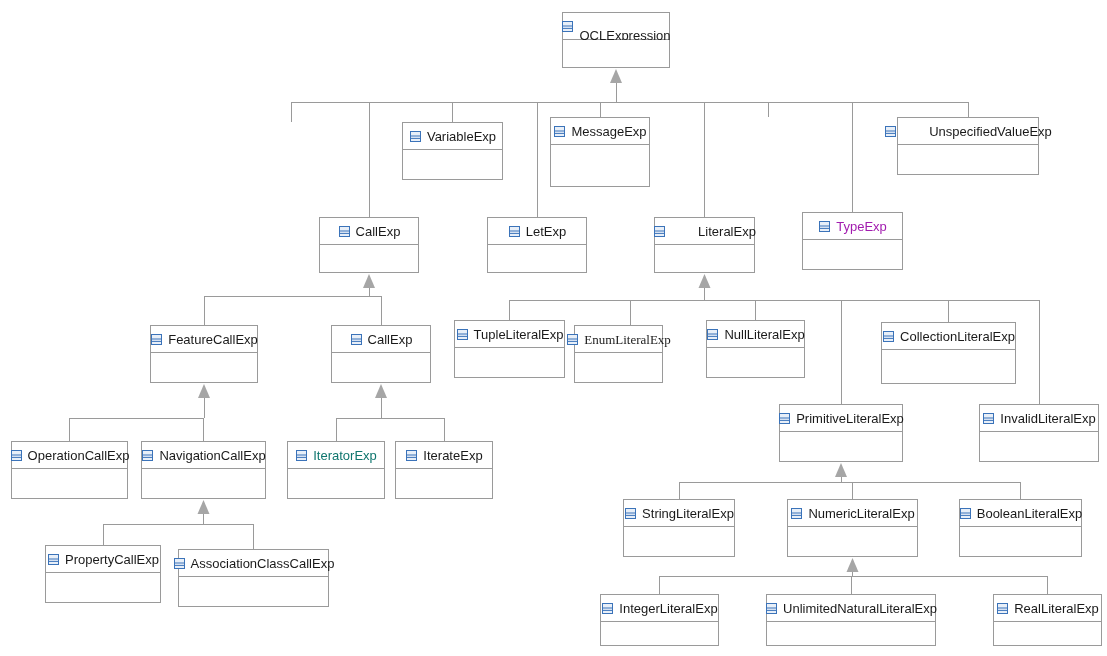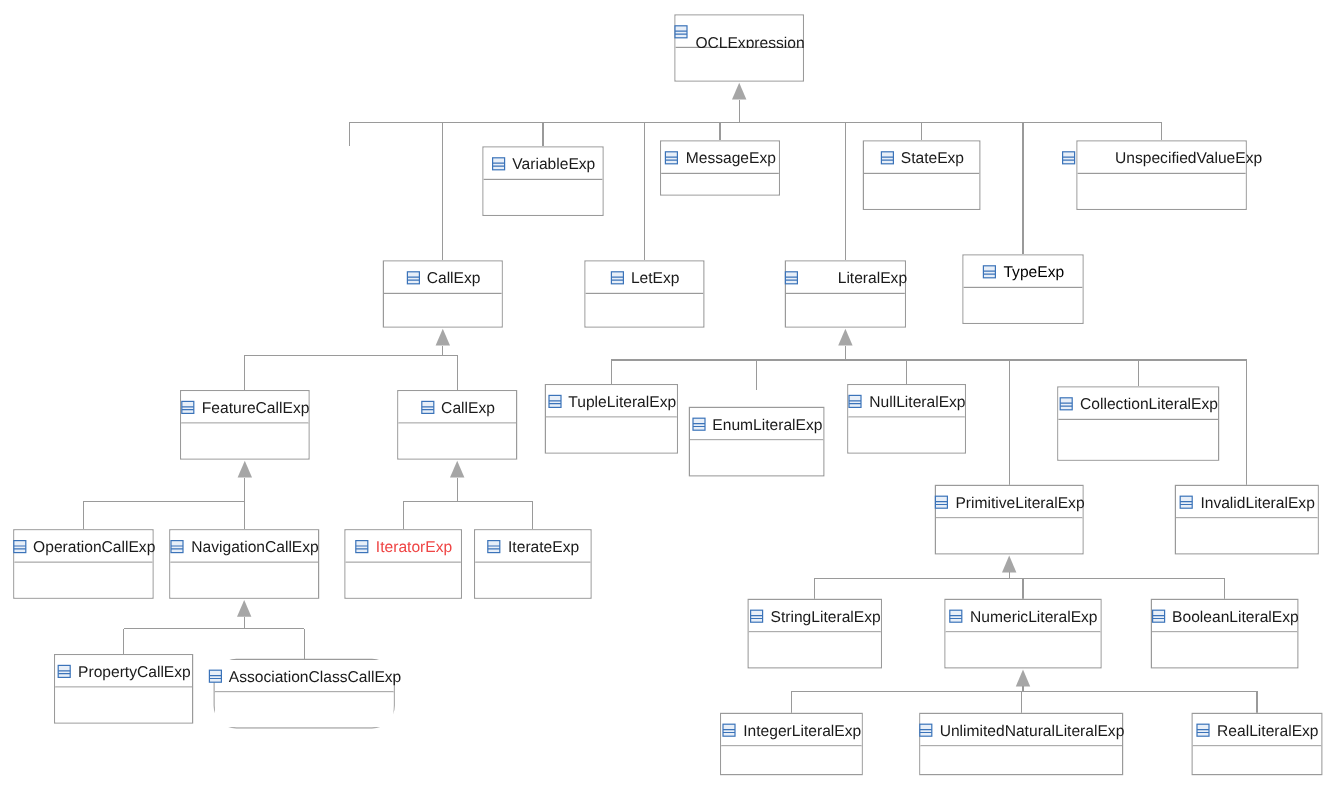--- a/index.html
+++ b/index.html
@@ -135,39 +135,28 @@
       <div class="uml-header" style="border-bottom-color: rgb(154, 154, 154);">
         <svg class="eclass-icon" viewBox="0 0 13 13">
           <rect x="1.5" y="1.5" width="10" height="10" fill="#e8eff8" stroke="#3b73b9" stroke-width="1"></rect>
           <line x1="1.5" x2="11.5" y1="6" y2="6" stroke="#3b73b9" stroke-width="1"></line>
           <line x1="1.5" x2="11.5" y1="8.4" y2="8.4" stroke="#3b73b9" stroke-width="1"></line>
         </svg>
         <span class="uml-name" style="color: rgb(26, 26, 26);">VariableExp</span>
       </div>
       <div class="uml-body"></div>
     </div>
-    <div class="uml-class" style="left: 550px; top: 117px; width: 100px; height: 46px; border-color: rgb(154, 154, 154);">
+    <div class="uml-class" style="left: 550px; top: 117px; width: 100px; height: 70px; border-color: rgb(154, 154, 154);">
       <div class="uml-header" style="border-bottom-color: rgb(154, 154, 154);">
         <svg class="eclass-icon" viewBox="0 0 13 13">
           <rect x="1.5" y="1.5" width="10" height="10" fill="#e8eff8" stroke="#3b73b9" stroke-width="1"></rect>
           <line x1="1.5" x2="11.5" y1="6" y2="6" stroke="#3b73b9" stroke-width="1"></line>
           <line x1="1.5" x2="11.5" y1="8.4" y2="8.4" stroke="#3b73b9" stroke-width="1"></line>
         </svg>
         <span class="uml-name" style="color: rgb(26, 26, 26);">MessageExp</span>
-      </div>
-      <div class="uml-body"></div>
-    </div>
-    <div class="uml-class" style="left: 719px; top: 117px; width: 98px; height: 58px; border-color: rgb(154, 154, 154);">
-      <div class="uml-header" style="border-bottom-color: rgb(154, 154, 154);">
-        <svg class="eclass-icon" viewBox="0 0 13 13">
-          <rect x="1.5" y="1.5" width="10" height="10" fill="#e8eff8" stroke="#3b73b9" stroke-width="1"></rect>
-          <line x1="1.5" x2="11.5" y1="6" y2="6" stroke="#3b73b9" stroke-width="1"></line>
-          <line x1="1.5" x2="11.5" y1="8.4" y2="8.4" stroke="#3b73b9" stroke-width="1"></line>
-        </svg>
-        <span class="uml-name" style="color: rgb(26, 26, 26);">StateExp</span>
       </div>
       <div class="uml-body"></div>
     </div>
     <div class="uml-class" style="left: 897px; top: 117px; width: 142px; height: 58px; border-color: rgb(154, 154, 154);">
       <div class="uml-header" style="border-bottom-color: rgb(154, 154, 154); gap: 27px;">
         <svg class="eclass-icon" viewBox="0 0 13 13">
           <rect x="1.5" y="1.5" width="10" height="10" fill="#e8eff8" stroke="#3b73b9" stroke-width="1"></rect>
           <line x1="1.5" x2="11.5" y1="6" y2="6" stroke="#3b73b9" stroke-width="1"></line>
           <line x1="1.5" x2="11.5" y1="8.4" y2="8.4" stroke="#3b73b9" stroke-width="1"></line>
         </svg>
@@ -208,21 +197,21 @@
       </div>
       <div class="uml-body"></div>
     </div>
     <div class="uml-class" style="left: 802px; top: 212px; width: 101px; height: 58px; border-color: rgb(154, 154, 154);">
       <div class="uml-header" style="border-bottom-color: rgb(154, 154, 154);">
         <svg class="eclass-icon" viewBox="0 0 13 13">
           <rect x="1.5" y="1.5" width="10" height="10" fill="#e8eff8" stroke="#3b73b9" stroke-width="1"></rect>
           <line x1="1.5" x2="11.5" y1="6" y2="6" stroke="#3b73b9" stroke-width="1"></line>
           <line x1="1.5" x2="11.5" y1="8.4" y2="8.4" stroke="#3b73b9" stroke-width="1"></line>
         </svg>
-        <span class="uml-name" style="color: #000000;">TypeExp</span>
+        <span class="uml-name" style="color: #a21caf;">TypeExp</span>
       </div>
       <div class="uml-body"></div>
     </div>
     <div class="uml-class" style="left: 150px; top: 325px; width: 108px; height: 58px; border-color: rgb(154, 154, 154);">
       <div class="uml-header" style="border-bottom-color: rgb(154, 154, 154);">
         <svg class="eclass-icon" viewBox="0 0 13 13">
           <rect x="1.5" y="1.5" width="10" height="10" fill="#e8eff8" stroke="#3b73b9" stroke-width="1"></rect>
           <line x1="1.5" x2="11.5" y1="6" y2="6" stroke="#3b73b9" stroke-width="1"></line>
           <line x1="1.5" x2="11.5" y1="8.4" y2="8.4" stroke="#3b73b9" stroke-width="1"></line>
         </svg>
@@ -245,21 +234,21 @@
       <div class="uml-header" style="border-bottom-color: rgb(154, 154, 154);">
         <svg class="eclass-icon" viewBox="0 0 13 13">
           <rect x="1.5" y="1.5" width="10" height="10" fill="#e8eff8" stroke="#3b73b9" stroke-width="1"></rect>
           <line x1="1.5" x2="11.5" y1="6" y2="6" stroke="#3b73b9" stroke-width="1"></line>
           <line x1="1.5" x2="11.5" y1="8.4" y2="8.4" stroke="#3b73b9" stroke-width="1"></line>
         </svg>
         <span class="uml-name" style="color: rgb(26, 26, 26);">TupleLiteralExp</span>
       </div>
       <div class="uml-body"></div>
     </div>
-    <div class="uml-class" style="left: 574px; top: 339px; width: 113px; height: 58px; border-color: rgb(154, 154, 154);">
+    <div class="uml-class" style="left: 574px; top: 325px; width: 89px; height: 58px; border-color: rgb(154, 154, 154); font-family: Liberation Serif, serif;">
       <div class="uml-header" style="border-bottom-color: rgb(154, 154, 154);">
         <svg class="eclass-icon" viewBox="0 0 13 13">
           <rect x="1.5" y="1.5" width="10" height="10" fill="#e8eff8" stroke="#3b73b9" stroke-width="1"></rect>
           <line x1="1.5" x2="11.5" y1="6" y2="6" stroke="#3b73b9" stroke-width="1"></line>
           <line x1="1.5" x2="11.5" y1="8.4" y2="8.4" stroke="#3b73b9" stroke-width="1"></line>
         </svg>
         <span class="uml-name" style="color: rgb(26, 26, 26);">EnumLiteralExp</span>
       </div>
       <div class="uml-body"></div>
     </div>
@@ -307,21 +296,21 @@
       </div>
       <div class="uml-body"></div>
     </div>
     <div class="uml-class" style="left: 287px; top: 441px; width: 98px; height: 58px; border-color: rgb(154, 154, 154);">
       <div class="uml-header" style="border-bottom-color: rgb(154, 154, 154);">
         <svg class="eclass-icon" viewBox="0 0 13 13">
           <rect x="1.5" y="1.5" width="10" height="10" fill="#e8eff8" stroke="#3b73b9" stroke-width="1"></rect>
           <line x1="1.5" x2="11.5" y1="6" y2="6" stroke="#3b73b9" stroke-width="1"></line>
           <line x1="1.5" x2="11.5" y1="8.4" y2="8.4" stroke="#3b73b9" stroke-width="1"></line>
         </svg>
-        <span class="uml-name" style="color: #ef4444;">IteratorExp</span>
+        <span class="uml-name" style="color: #0f766e;">IteratorExp</span>
       </div>
       <div class="uml-body"></div>
     </div>
     <div class="uml-class" style="left: 395px; top: 441px; width: 98px; height: 58px; border-color: rgb(154, 154, 154);">
       <div class="uml-header" style="border-bottom-color: rgb(154, 154, 154);">
         <svg class="eclass-icon" viewBox="0 0 13 13">
           <rect x="1.5" y="1.5" width="10" height="10" fill="#e8eff8" stroke="#3b73b9" stroke-width="1"></rect>
           <line x1="1.5" x2="11.5" y1="6" y2="6" stroke="#3b73b9" stroke-width="1"></line>
           <line x1="1.5" x2="11.5" y1="8.4" y2="8.4" stroke="#3b73b9" stroke-width="1"></line>
         </svg>
@@ -355,21 +344,21 @@
       <div class="uml-header" style="border-bottom-color: rgb(154, 154, 154);">
         <svg class="eclass-icon" viewBox="0 0 13 13">
           <rect x="1.5" y="1.5" width="10" height="10" fill="#e8eff8" stroke="#3b73b9" stroke-width="1"></rect>
           <line x1="1.5" x2="11.5" y1="6" y2="6" stroke="#3b73b9" stroke-width="1"></line>
           <line x1="1.5" x2="11.5" y1="8.4" y2="8.4" stroke="#3b73b9" stroke-width="1"></line>
         </svg>
         <span class="uml-name" style="color: rgb(26, 26, 26);">PropertyCallExp</span>
       </div>
       <div class="uml-body"></div>
     </div>
-    <div class="uml-class" style="left: 178px; top: 549px; width: 151px; height: 58px; border-color: rgb(154, 154, 154); border-radius: 19px;">
+    <div class="uml-class" style="left: 178px; top: 549px; width: 151px; height: 58px; border-color: rgb(154, 154, 154);">
       <div class="uml-header" style="border-bottom-color: rgb(154, 154, 154);">
         <svg class="eclass-icon" viewBox="0 0 13 13">
           <rect x="1.5" y="1.5" width="10" height="10" fill="#e8eff8" stroke="#3b73b9" stroke-width="1"></rect>
           <line x1="1.5" x2="11.5" y1="6" y2="6" stroke="#3b73b9" stroke-width="1"></line>
           <line x1="1.5" x2="11.5" y1="8.4" y2="8.4" stroke="#3b73b9" stroke-width="1"></line>
         </svg>
         <span class="uml-name" style="color: rgb(26, 26, 26);">AssociationClassCallExp</span>
       </div>
       <div class="uml-body"></div>
     </div>

